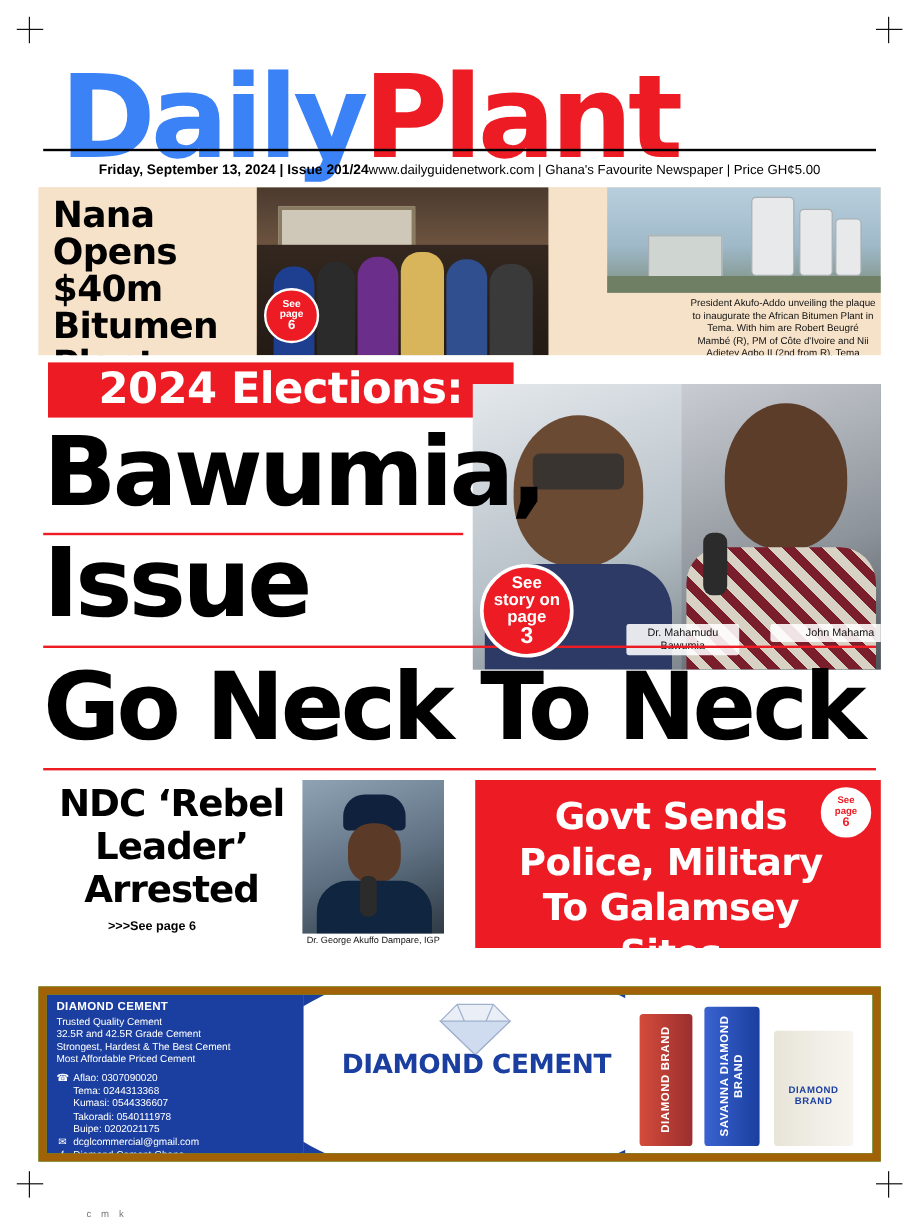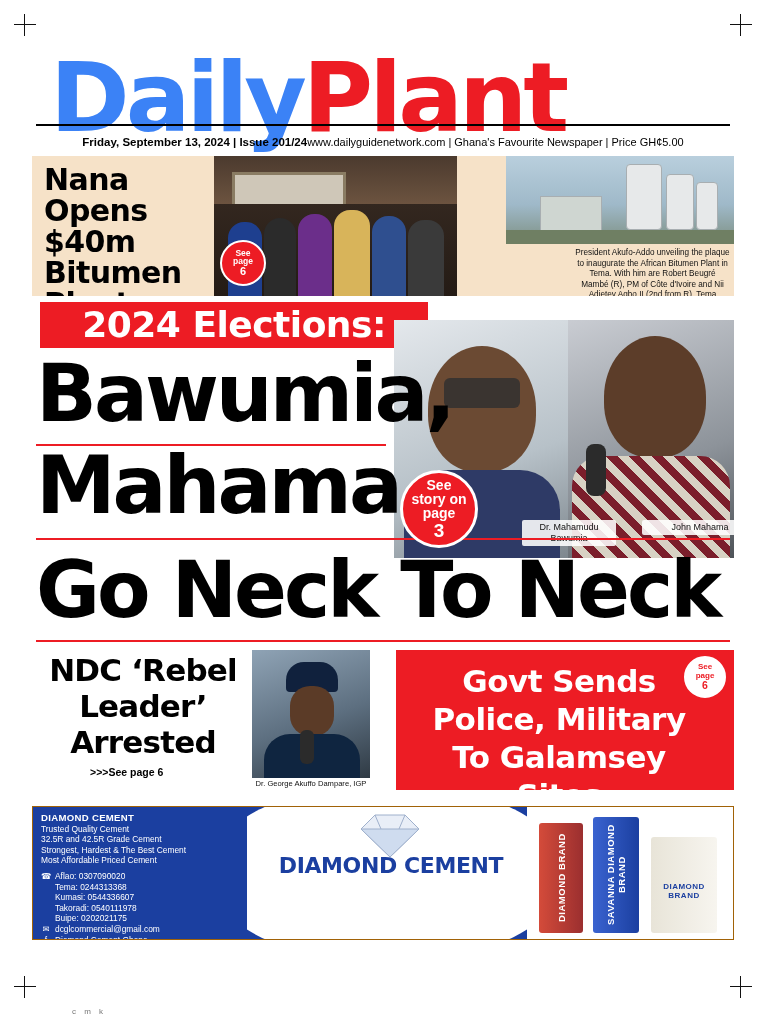--- a/index.html
+++ b/index.html
@@ -332,24 +332,24 @@
     right: 8px; top: 6px; width: 38px; height: 38px; font-size: 8px;
     border: 2px solid #fff;
     background: #ffffff;
     color: #ed1c24;
   }
   .badge-govt .num { font-size: 10.5px; }
 
   
   .advert {
     position: relative;
-    margin-top: 8px;
+    margin-top: 24px;
     height: 132px;
     background: #22c55e;
-    border: 1px solid #a16207;
+    border: 7px solid #a16207;
     overflow: hidden;
   }
   .ad-left {
     position: absolute;
     left: 0; top: 0; width: 214px; height: 100%;
     background: #1b3fa0;
     color: #fff;
     padding: 6px 6px 4px 8px;
     box-sizing: border-box;
     font-size: 8.4px;
@@ -505,21 +505,21 @@
           <div class="head-shape" style="left:36px;top:16px;width:102px;height:122px;background:#5c3d29;"></div>
           <div style="position:absolute;left:4px;top:136px;width:158px;height:102px;background:repeating-linear-gradient(45deg,#7b1e2b 0 8px,#d8d2c4 8px 16px);border-radius:30px 30px 0 0;"></div>
           <div style="position:absolute;left:18px;top:124px;width:20px;height:52px;background:#2b2b2b;border-radius:8px;"></div>
         </div>
         <div class="name-tag" style="left:128px;top:200px;width:86px;">Dr. Mahamudu Bawumia</div>
         <div class="name-tag" style="left:248px;top:200px;width:84px;padding-left:16px;">John Mahama</div>
       </div>
 
       <div class="headline hl1">Bawumia,</div>
       <div class="hl-rule r1"></div>
-      <div class="headline hl2">Mahama</div>
+      <div class="headline hl2">Issue</div>
       <div class="hl-rule r2"></div>
       <div class="headline hl3">Go Neck To Neck</div>
       <div class="hl-rule r3"></div>
 
       <div class="see-badge badge-story">
         <span>See</span>
         <span>story on</span>
         <span>page</span>
         <span class="num">3</span>
       </div>

